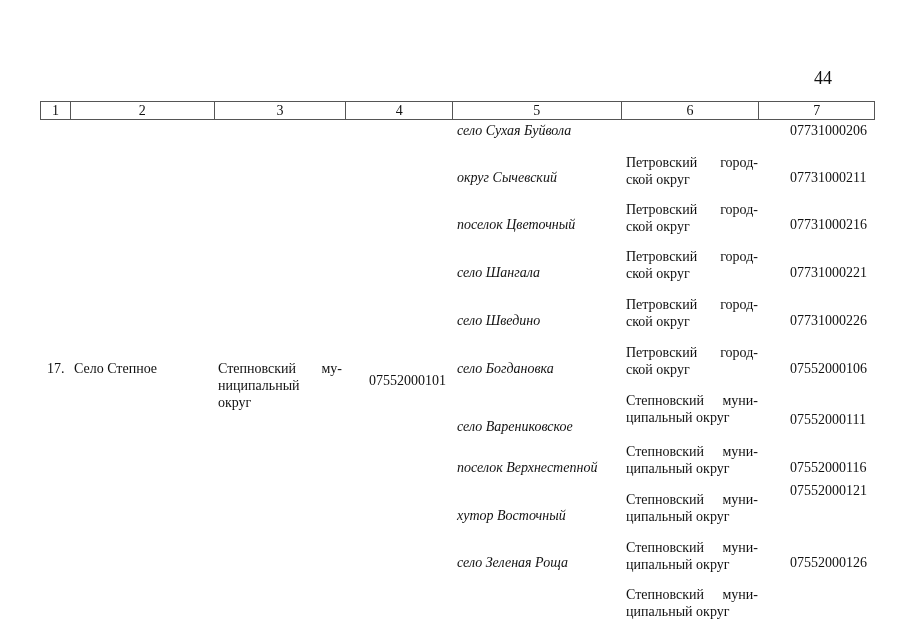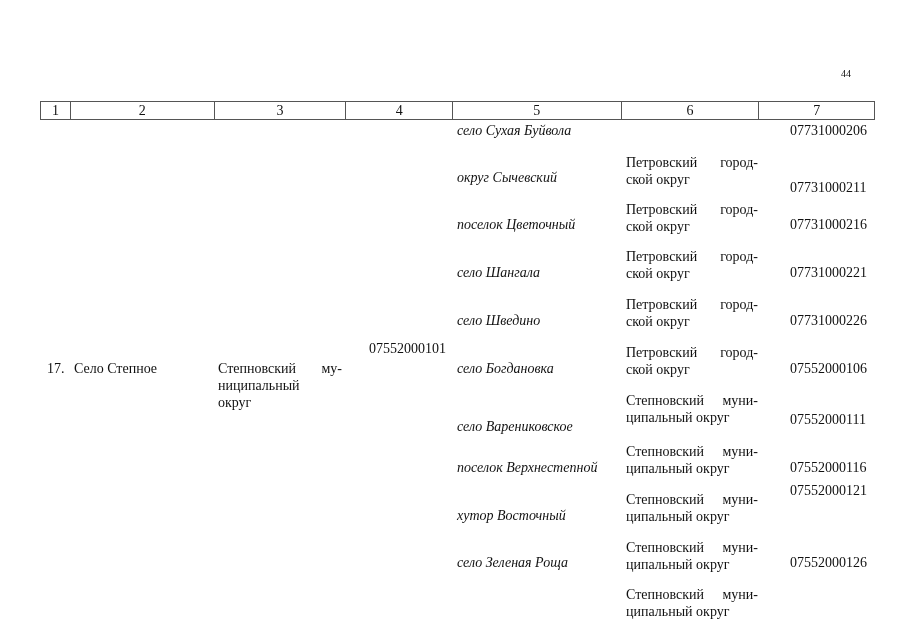--- a/index.html
+++ b/index.html
@@ -1,20 +1,20 @@
 <!DOCTYPE html>
 <html><head>
 <meta charset="utf-8">
 <style>
   html, body { margin: 0; padding: 0; }
   body {
     width: 904px; height: 640px; background: #ffffff; position: relative; overflow: hidden;
     font-family: "Liberation Serif", "DejaVu Serif", serif; color: #111; font-size: 14px;
   }
-  .page-num { position: absolute; left: 841px; top: 68px; font-size: 10px; }
+  .page-num { position: absolute; left: 814px; top: 68px; font-size: 18px; }
   .header-row { position: absolute; left: 40px; top: 101px; height: 19px; width: 835px;
     border: 1px solid #555; box-sizing: border-box; display: flex; }
   .header-row .hc { border-right: 1px solid #555; text-align: center; line-height: 17px; font-size: 14px; box-sizing: border-box; }
   .header-row .hc:last-child { border-right: none; }
   .cell { position: absolute; line-height: 17px; font-size: 14px; }
   .c5 { left: 457px; width: 162px; font-style: italic; }
   .c6 { left: 626px; width: 132px; text-align: justify; margin-top: 32px; }
   .c6 .l1 { display: flex; justify-content: space-between; }
   .c7 { left: 790px; width: 86px; }
 </style>
@@ -36,21 +36,21 @@
 <div class="cell" style="left:47px;top:360px">17.</div>
 <div class="cell" style="left:74px;top:360px">Село Степное</div>
 <div class="cell" style="left:218px;top:360px;width:124px">
   <div style="display:flex;justify-content:space-between">
     <span>Степновский</span>
     <span>му-</span>
   </div>
   <div>ниципальный</div>
   <div>округ</div>
 </div>
-<div class="cell" style="left:369px;top:340px">07552000101</div>
+<div class="cell" style="left:369px;top:372px">07552000101</div>
 
 <div>
   <div class="cell c5" style="top:122px">село Сухая Буйвола</div>
   <div class="cell c6" style="top:122px">
       <div class="l1">
         <span>Петровский</span>
         <span>город-</span>
       </div>
       <div>ской округ</div>
     </div>
@@ -58,21 +58,21 @@
 </div>
 <div>
   <div class="cell c5" style="top:169px">округ Сычевский</div>
   <div class="cell c6" style="top:169px">
       <div class="l1">
         <span>Петровский</span>
         <span>город-</span>
       </div>
       <div>ской округ</div>
     </div>
-  <div class="cell c7" style="top:179px">07731000211</div>
+  <div class="cell c7" style="top:169px">07731000211</div>
 </div>
 <div>
   <div class="cell c5" style="top:216px">поселок Цветочный</div>
   <div class="cell c6" style="top:216px">
       <div class="l1">
         <span>Петровский</span>
         <span>город-</span>
       </div>
       <div>ской округ</div>
     </div>

